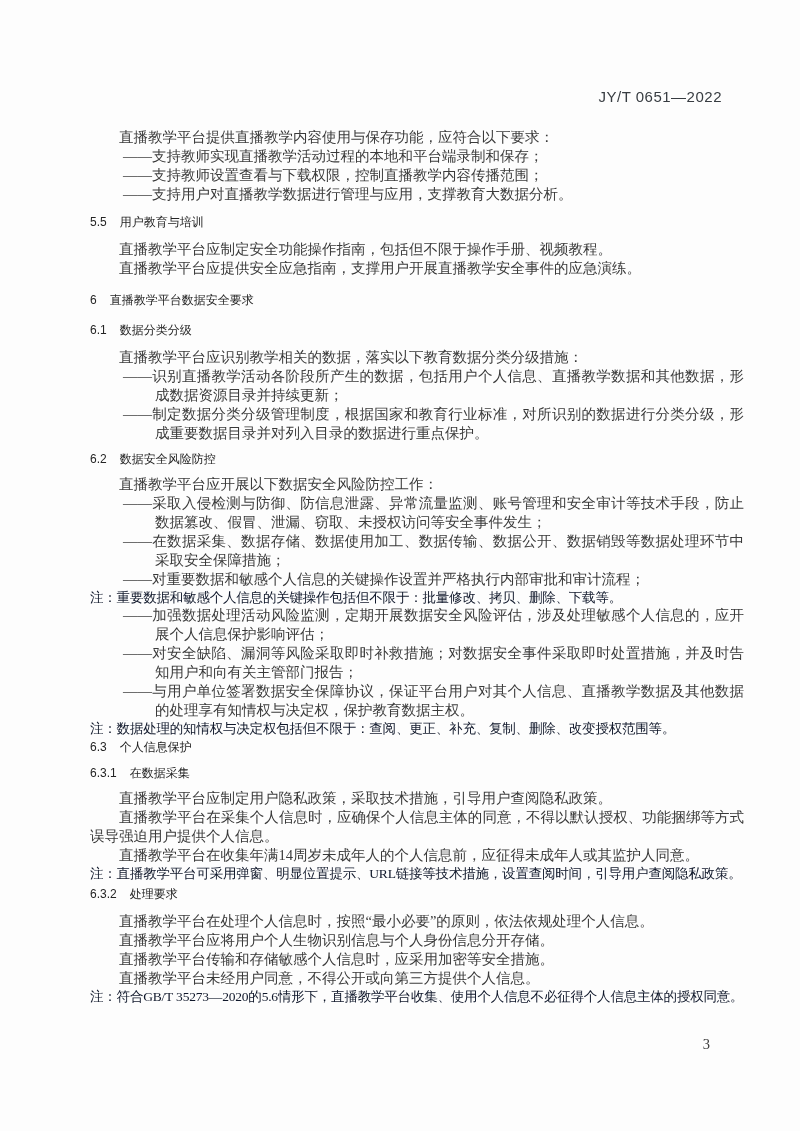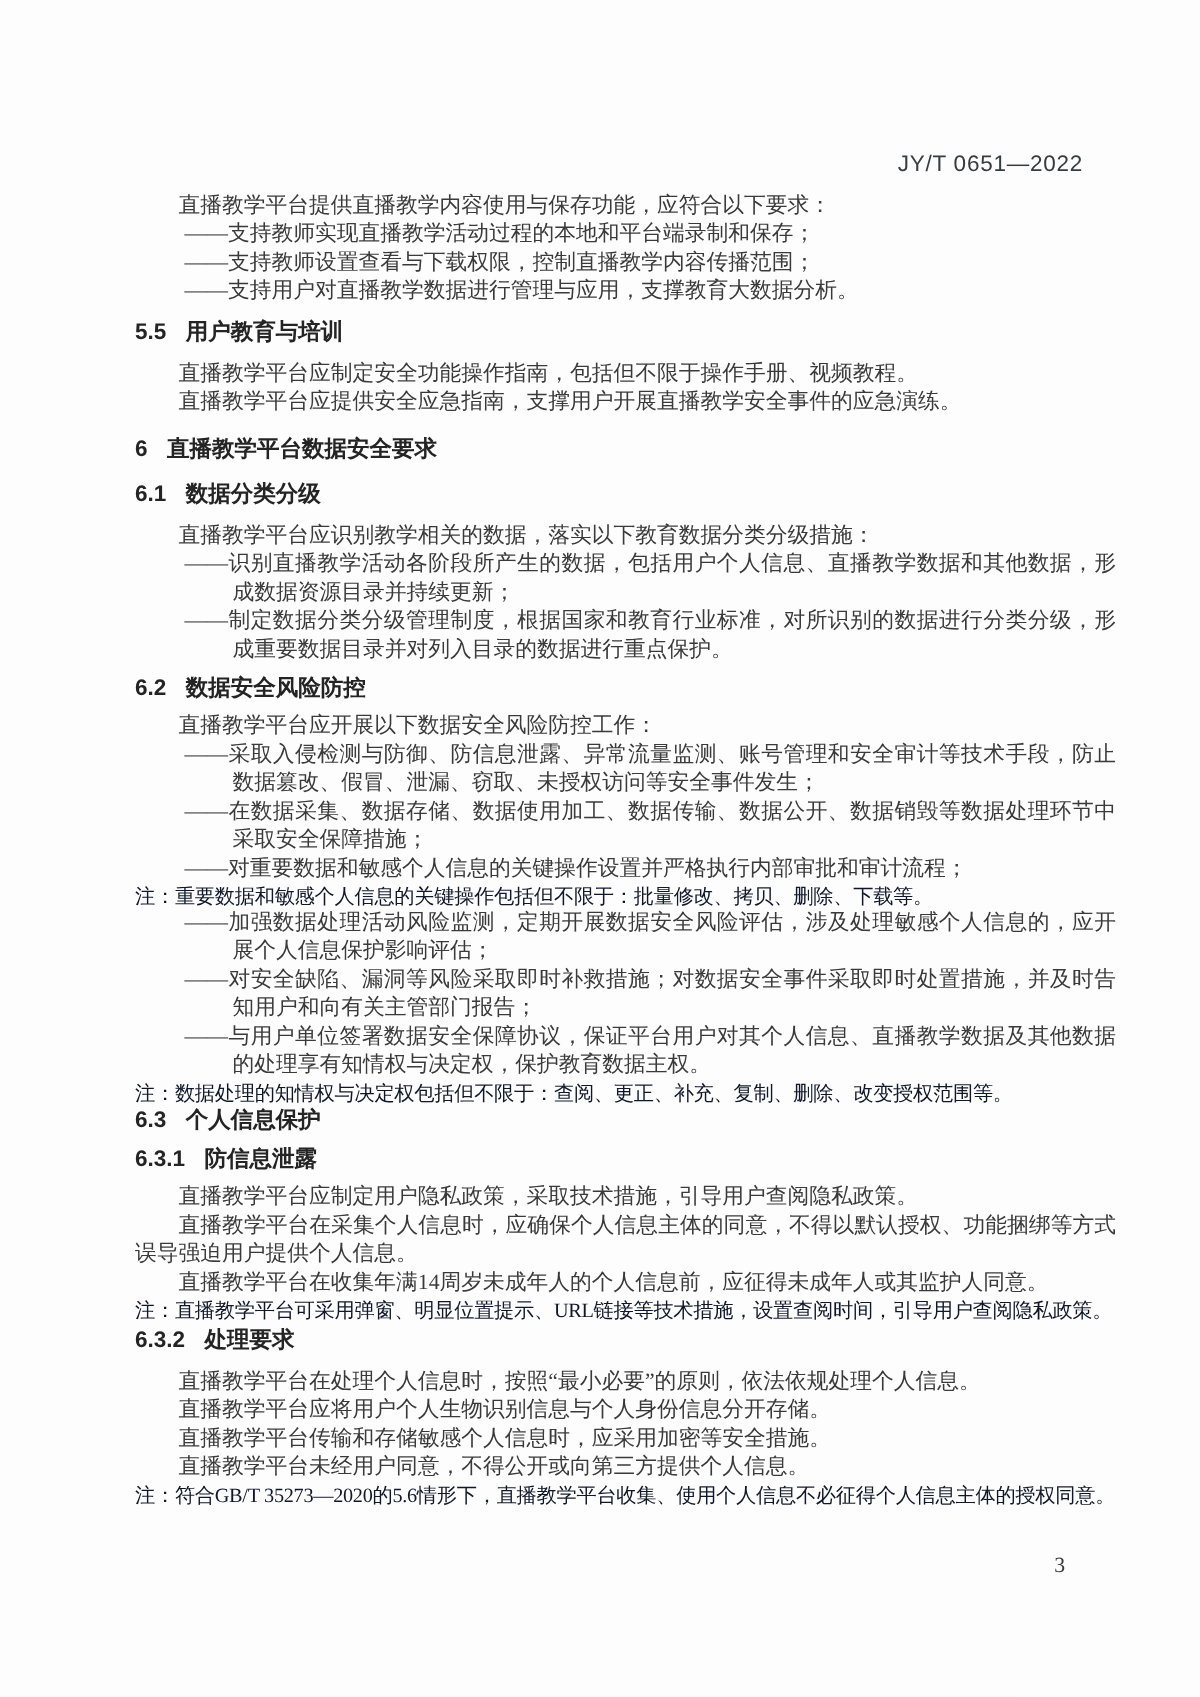--- a/index.html
+++ b/index.html
@@ -10,21 +10,21 @@
   .page {
     position: relative;
     width: 800px;
     height: 1131px;
     background: #fdfdfd;
     overflow: hidden;
     box-sizing: border-box;
   }
   .doc-header {
     position: absolute;
-    top: 101px;
+    top: 88px;
     right: 78px;
     font-family: "Liberation Sans", "DejaVu Sans", sans-serif;
     font-size: 15px;
     font-weight: 500;
     letter-spacing: 0.5px;
     color: #373c41;
   }
   .content {
     position: absolute;
     left: 90px;
@@ -47,22 +47,22 @@
   }
   .note {
     font-size: 13.5px;
     line-height: 17px;
     color: #0f172a;
     margin: 0;
     letter-spacing: -0.2px;
   }
   .h1, .h2, .h3 {
     font-family: "Liberation Sans", "DejaVu Sans", sans-serif;
-    font-weight: bold;
-    font-size: 15px;
+    font-weight: normal;
+    font-size: 12px;
     line-height: 20px;
     color: #242424;
     margin: 0;
   }
   .h1 .ttl, .h2 .ttl, .h3 .ttl { margin-left: 13px; }
   .mt2  { margin-top: 2px; }
   .mt6  { margin-top: 6px; }
   .mt8  { margin-top: 8px; }
   .mt10 { margin-top: 10px; }
   .mt12 { margin-top: 12px; }
@@ -117,21 +117,21 @@
     <div class="dash">——加强数据处理活动风险监测，定期开展数据安全风险评估，涉及处理敏感个人信息的，应开展个人信息保护影响评估；</div>
     <div class="dash">——对安全缺陷、漏洞等风险采取即时补救措施；对数据安全事件采取即时处置措施，并及时告知用户和向有关主管部门报告；</div>
     <div class="dash">——与用户单位签署数据安全保障协议，保证平台用户对其个人信息、直播教学数据及其他数据的处理享有知情权与决定权，保护教育数据主权。</div>
     <div class="note">注：数据处理的知情权与决定权包括但不限于：查阅、更正、补充、复制、删除、改变授权范围等。</div>
 
     <div class="h2">
       <span class="num">6.3</span><span class="ttl">个人信息保护</span>
     </div>
 
     <div class="h3 mt6">
-      <span class="num">6.3.1</span><span class="ttl">防信息泄露</span>
+      <span class="num">6.3.1</span><span class="ttl">在数据采集</span>
     </div>
     <div class="para mt6">直播教学平台应制定用户隐私政策，采取技术措施，引导用户查阅隐私政策。</div>
     <div class="para">直播教学平台在采集个人信息时，应确保个人信息主体的同意，不得以默认授权、功能捆绑等方式误导强迫用户提供个人信息。</div>
     <div class="para">直播教学平台在收集年满14周岁未成年人的个人信息前，应征得未成年人或其监护人同意。</div>
     <div class="note">注：直播教学平台可采用弹窗、明显位置提示、URL链接等技术措施，设置查阅时间，引导用户查阅隐私政策。</div>
 
     <div class="h3 mt2">
       <span class="num">6.3.2</span><span class="ttl">处理要求</span>
     </div>
     <div class="para mt8">直播教学平台在处理个人信息时，按照“最小必要”的原则，依法依规处理个人信息。</div>

